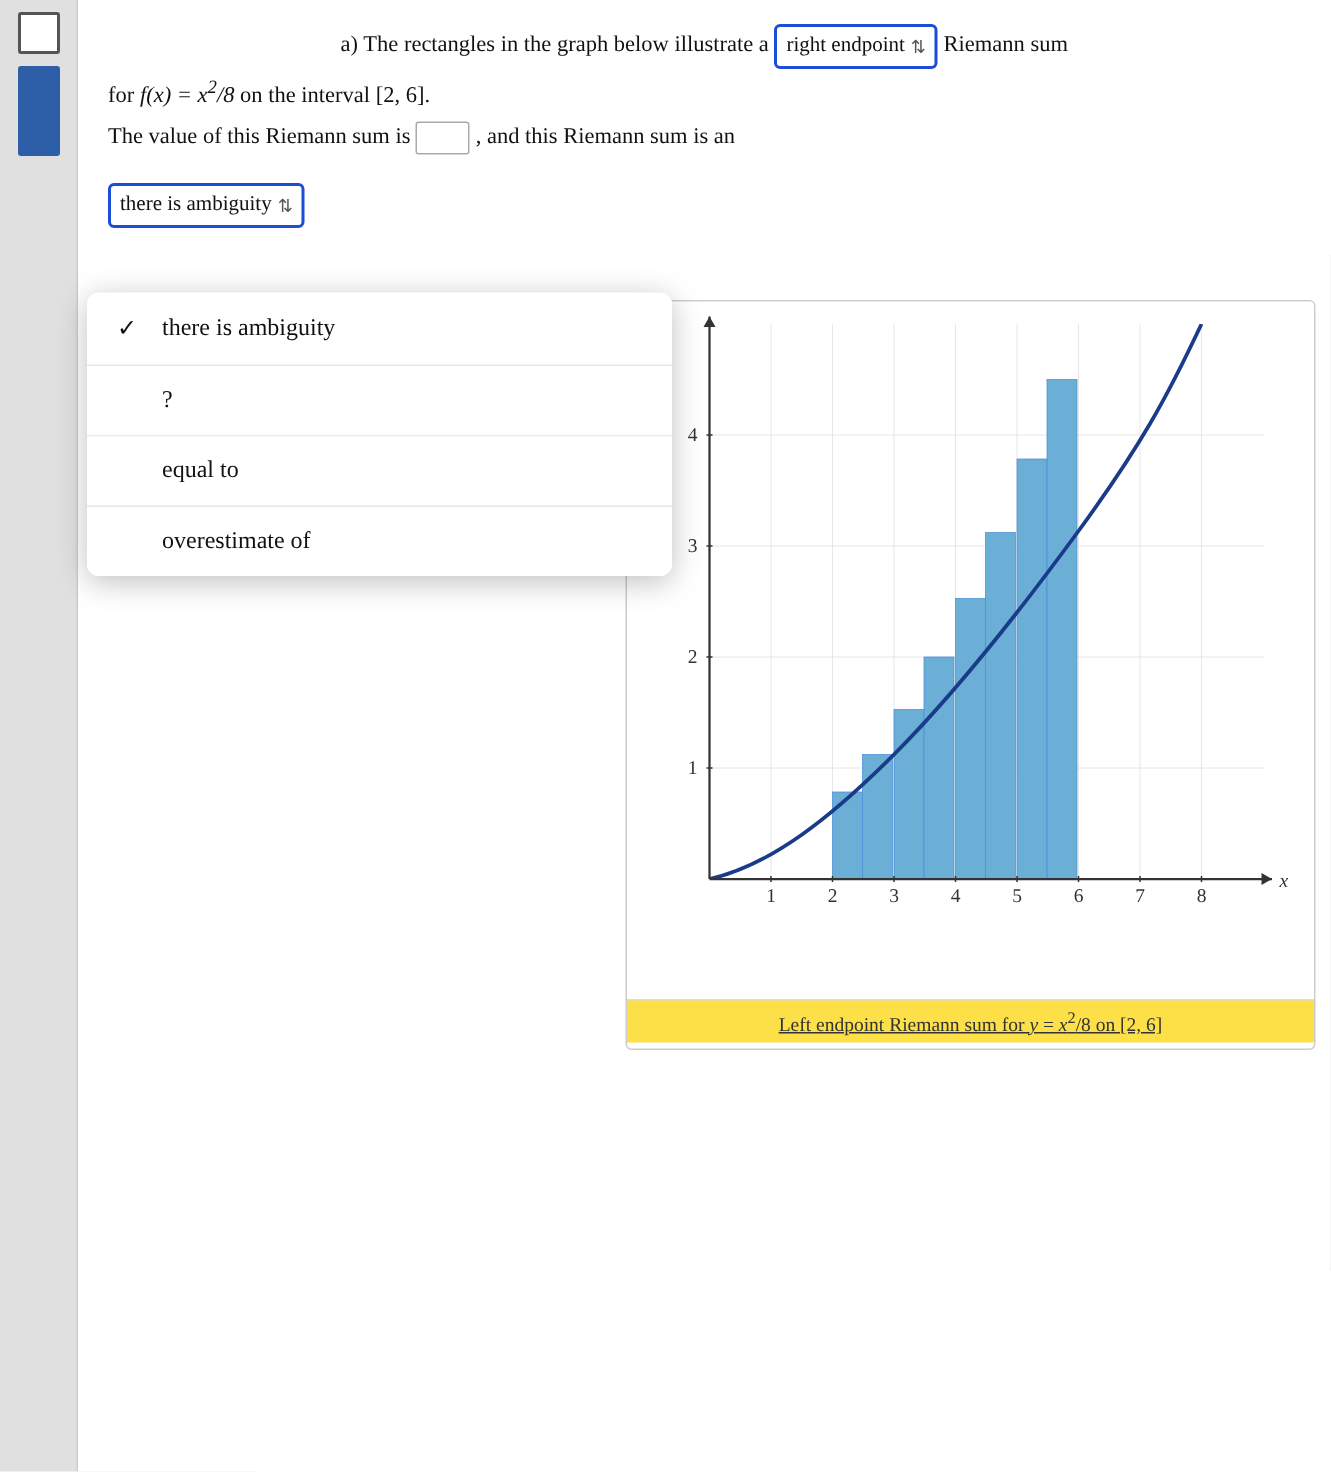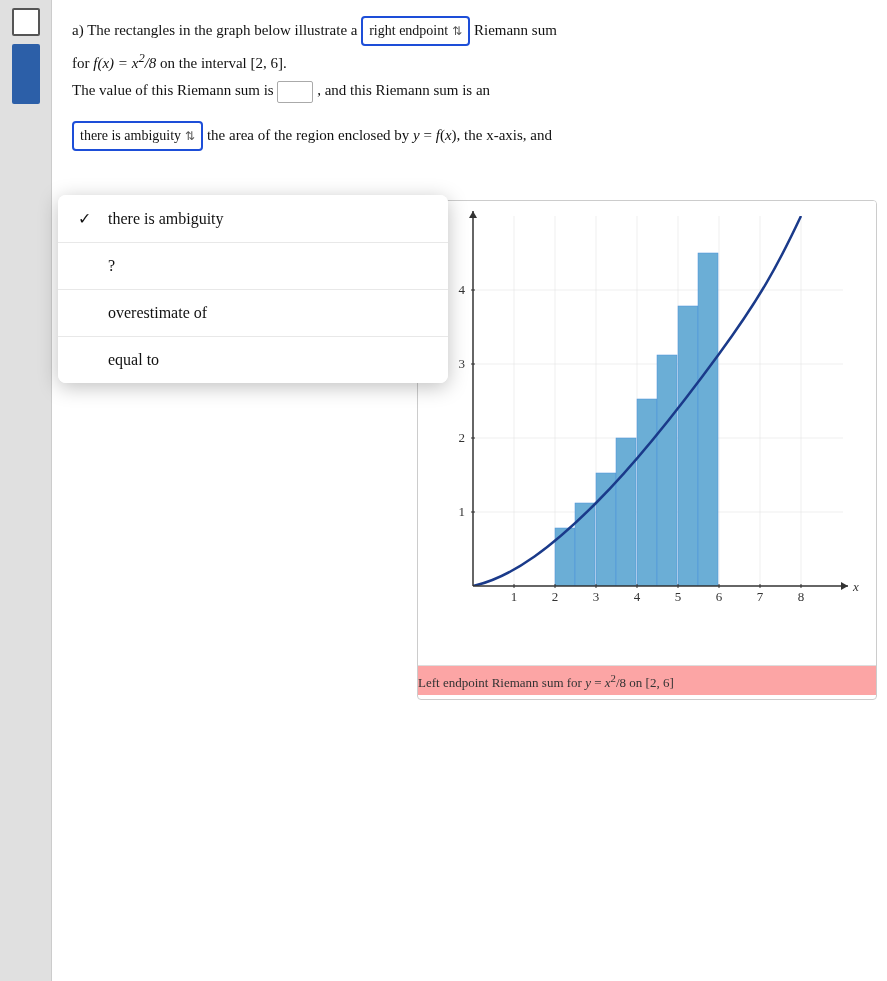--- a/index.html
+++ b/index.html
@@ -140,44 +140,46 @@
     .graph-container {
       width: 100%;
       height: 100%;
       background: white;
       border: 1px solid #ccc;
       border-radius: 4px;
       overflow: hidden;
     }
 
     .graph-caption {
+      text-align: center;
       font-size: 13px;
       color: #333;
       padding: 6px 0 4px 0;
       border-top: 1px solid #ddd;
-      background: #fca5a5;
+      background: #fde047;
+      text-decoration: underline;
     }
 
     svg text {
       font-family: Georgia, serif;
     }
   </style>
 </head>
 <body>
 
 <div class="page-container">
 
   <div class="left-sidebar">
     <div class="sidebar-checkbox"></div>
     <div class="sidebar-blue-bar"></div>
   </div>
 
   <div class="main-content">
 
-    <div class="question-text" style="margin-bottom:2px;">
+    <div class="question-text" style="margin-bottom:2px;text-align:center;">
       <span>a) The rectangles in the graph below illustrate a</span>
       <span> </span>
       <span class="inline-dropdown">
         <span>right endpoint</span>
         <span class="chevron">⇅</span>
       </span>
       <span> </span>
       <span>Riemann sum</span>
     </div>
 
@@ -193,40 +195,39 @@
       <span class="inline-input-box"></span>
       <span>, and this Riemann sum is an</span>
     </div>
 
     <div class="question-text" style="margin-bottom:2px;">
       <span class="inline-dropdown">
         <span>there is ambiguity</span>
         <span class="chevron">⇅</span>
       </span>
       <span> </span>
-      <span>the area of the region enclosed by <i>y</i> = <i>f</i>(<i>x</i>), the x-axis, and</span>
     </div>
 
 
     <div class="dropdown-menu">
       <div class="dropdown-item checked">
         <span class="check-mark">✓</span>
         <span>there is ambiguity</span>
       </div>
       <div class="dropdown-item">
         <span class="check-mark"></span>
         <span>?</span>
       </div>
       <div class="dropdown-item">
         <span class="check-mark"></span>
-        <span>overestimate of</span>
+        <span>equal to</span>
       </div>
       <div class="dropdown-item">
         <span class="check-mark"></span>
-        <span>equal to</span>
+        <span>overestimate of</span>
       </div>
     </div>
 
     <div class="graph-area">
       <div class="graph-container">
         <svg width="460" height="460" viewBox="0 0 460 460">
 
           <rect width="460" height="460" fill="white"></rect>
 
           <defs>

